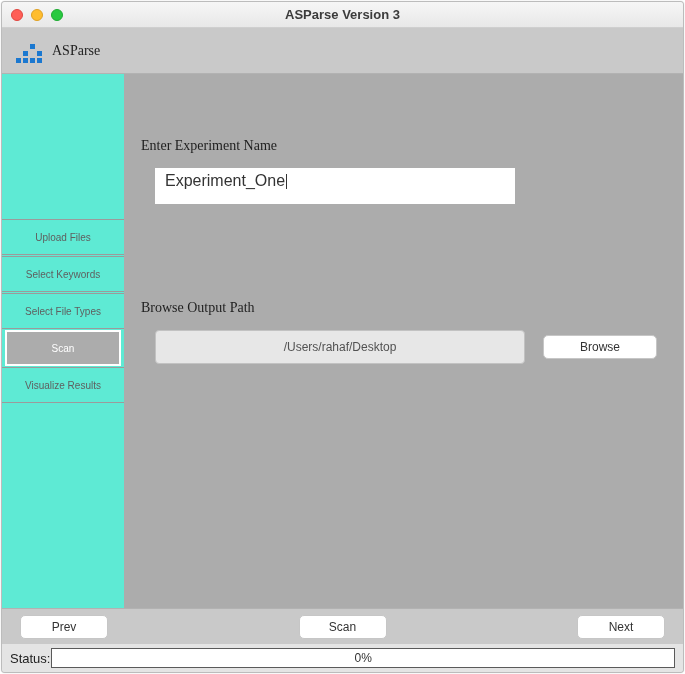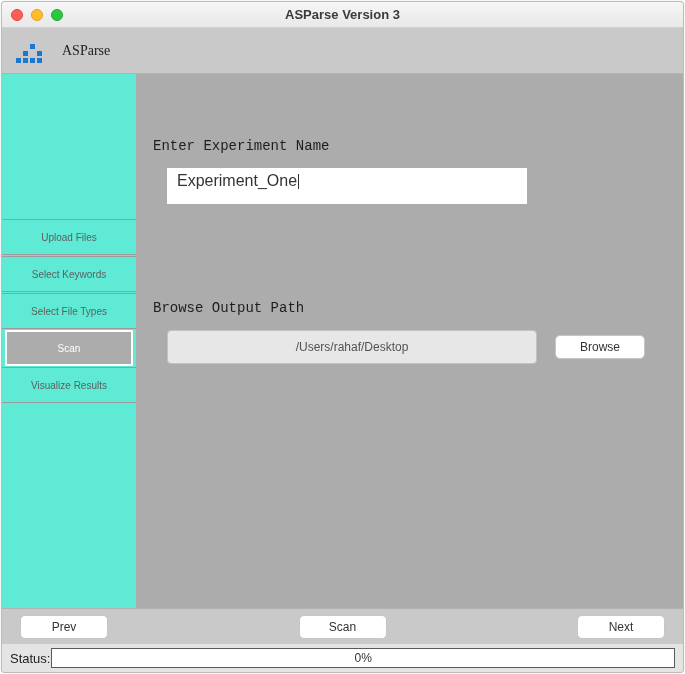--- a/index.html
+++ b/index.html
@@ -40,21 +40,21 @@
     font-size:13px; font-weight:600; color:#3b3b3b;
     pointer-events:none;
   }
 
   
   .brandbar {
     height:46px;
     background:#c9c9c9;
     border-bottom:1px solid #b2b2b2;
     display:flex; align-items:center;
-    padding-left:14px; gap:20px;
+    padding-left:14px; gap:10px;
     flex-shrink:0;
   }
   .logo { width:26px; height:24px; display:flex; flex-wrap:wrap; align-content:flex-end; gap:2px; }
   .logo span { width:5px; height:5px; background:#1b78d0; display:inline-block; }
   .logo .e { visibility:hidden; }
   .brandtxt { font-family: Georgia, "Times New Roman", serif; font-size:14px; color:#222; }
 
   
   .main { flex:1; display:flex; min-height:0; }
   .sidebar {
@@ -84,21 +84,21 @@
     font-weight:500;
   }
 
   .content {
     flex:1;
     background:#acacac;
     padding:28px 26px 10px 16px;
     position:relative;
   }
   .section-label{
-    font-family: Liberation Mono, monospace;
+    font-family: Liberation Serif, serif;
     font-size:14px; color:#1e1e1e;
     margin-bottom:14px;
     margin-top:36px;
   }
   .section-label.first{ margin-top:36px; }
   .section-label.second{ margin-top:96px; }
 
   .expname {
     width:360px; height:36px;
     background:#fff;
@@ -121,21 +121,21 @@
     border:1px solid #c2c2c2;
     border-radius:4px;
     display:flex; align-items:center; justify-content:center;
     font-size:12px; color:#525252;
   }
   .btn{
     background:#fff;
     border:1px solid #c6c6c6;
     border-radius:5px;
     height:24px;
-    padding:0 24px;
+    padding:0 36px;
     font-size:12px;
     color:#333;
     cursor:pointer;
     display:inline-flex; align-items:center; justify-content:center;
   }
 
   
   .footer {
     height:36px;
     background:#c9c9c9;

